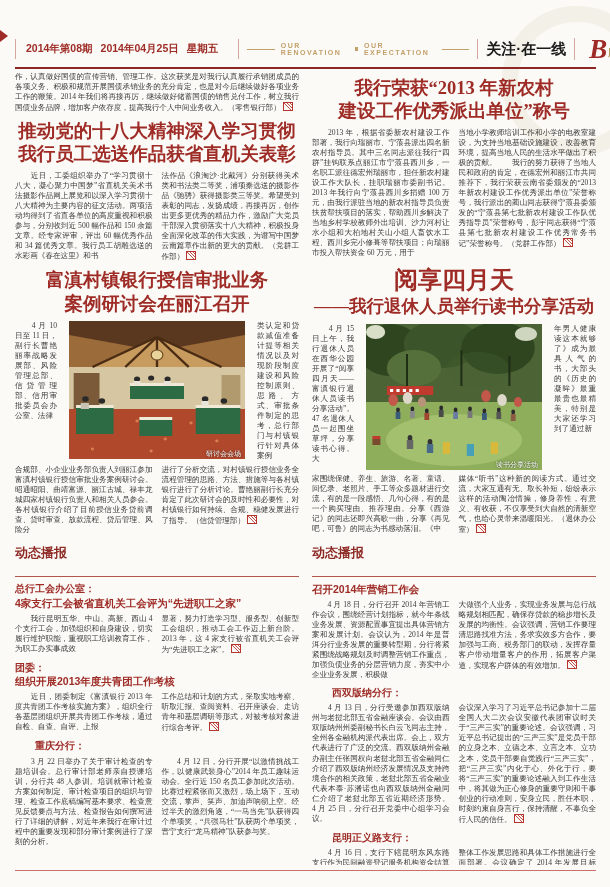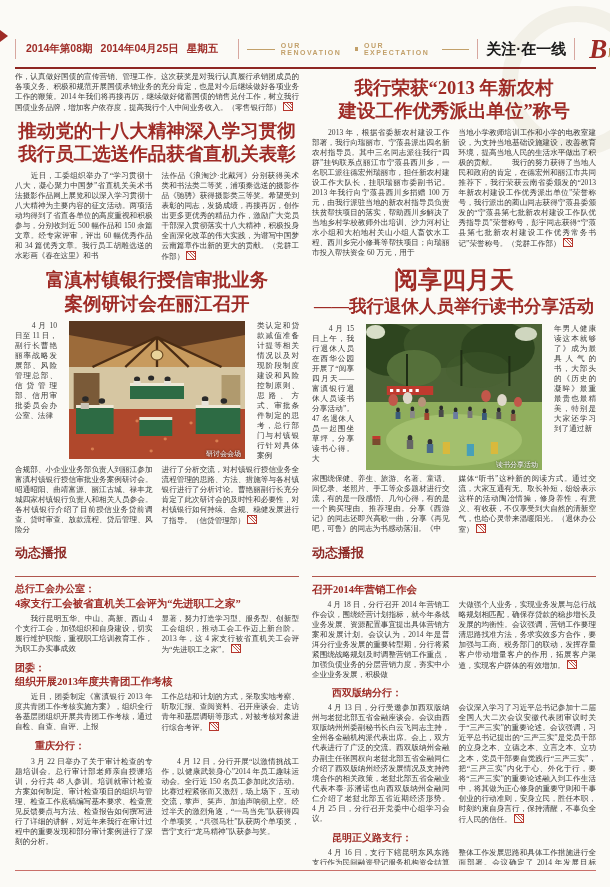--- a/index.html
+++ b/index.html
@@ -49,21 +49,21 @@
   .photo svg{width:100%;height:100%;display:block;}
   .caption{position:absolute;bottom:2px;right:4px;color:#fff;font-size:7px;line-height:1;
     text-shadow:0 0 2px rgba(0,0,0,0.8);font-family:"Liberation Sans",sans-serif;}
   
   .dt-head{margin:9px 0 6px;padding-bottom:14px;border-bottom:1px solid #b0564d;
     color:#8e2a26;font-weight:bold;font-size:13px;font-family:"Liberation Sans","DejaVu Sans",sans-serif;}
   .item{margin-bottom:7px;}
   .org{color:#9e2b26;font-weight:bold;font-size:10px;line-height:1.25;
     font-family:"Liberation Sans","DejaVu Sans",sans-serif;}
   .ititle{color:#9e2b26;font-weight:bold;font-size:10.5px;line-height:1.25;margin:1px 0 4px;
-    font-family:Liberation Serif, serif;}
+    font-family:Liberation Sans, sans-serif;}
   .org-only{margin-bottom:4px;padding-left:20px;}
   .bottom-rule{position:absolute;left:15px;right:14px;bottom:16px;height:1px;background:#c9706a;}
 </style>
 </head>
 <body>
 
 <div class="page">
   <div class="corner-tri"></div>
   <div class="watermark"></div>
 

